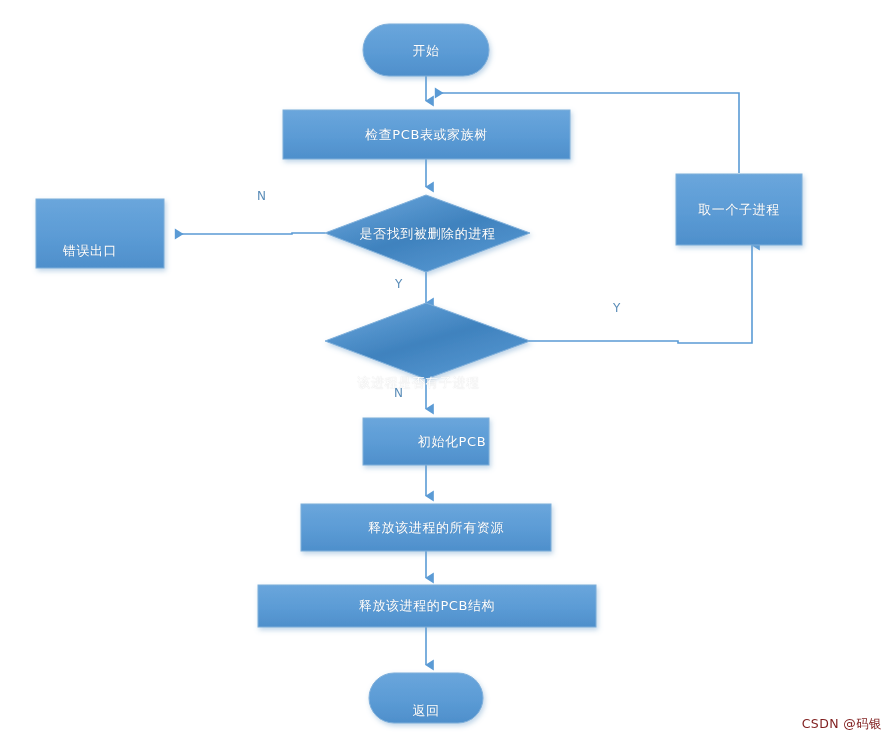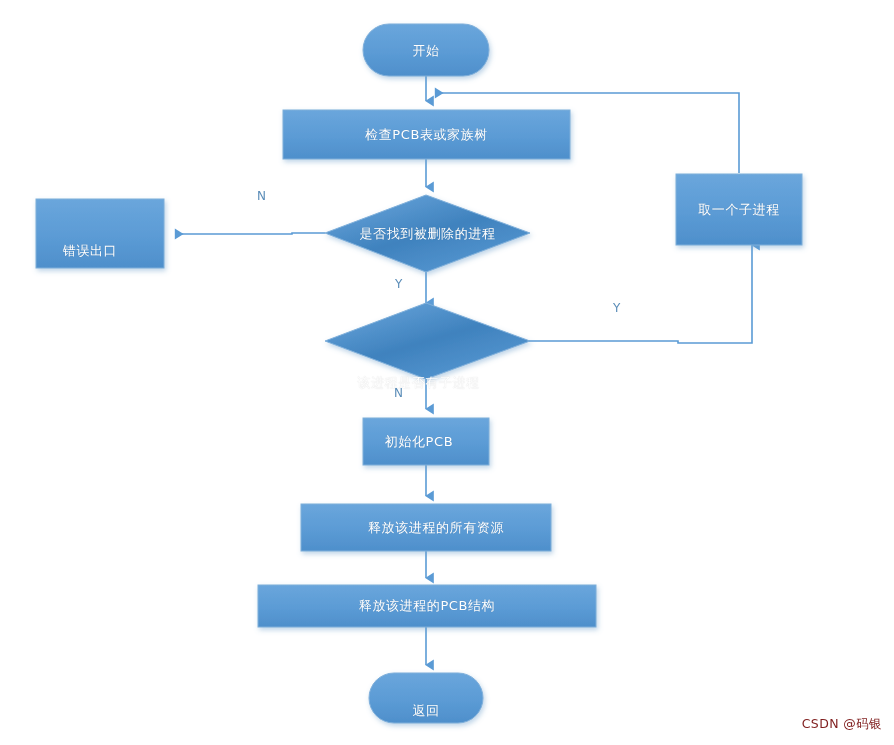--- a/index.html
+++ b/index.html
@@ -129,21 +129,21 @@
   <div class="node-label" style="left:283px; top:126px; width:287px;">检查PCB表或家族树</div>
 
   <div class="node-label" style="left:325px; top:225px; width:205px;">是否找到被删除的进程</div>
 
   <div class="node-label" style="left:36px;  top:242px; width:108px;">错误出口</div>
 
   <div class="node-label" style="left:316px; top:333px; width:205px;margin-top:41px;">该进程是否有子进程</div>
 
   <div class="node-label" style="left:676px; top:201px; width:126px;">取一个子进程</div>
 
-  <div class="node-label" style="left:346px; top:433px; width:146px;">初始化PCB</div>
+  <div class="node-label" style="left:379px; top:433px; width:146px;">初始化PCB</div>
 
   <div class="node-label" style="left:311px; top:519px; width:250px;">释放该进程的所有资源</div>
 
   <div class="node-label" style="left:258px; top:597px; width:338px;">释放该进程的PCB结构</div>
 
   <div class="node-label" style="left:369px; top:702px; width:114px;">返回</div>
 
   <div class="edge-label" style="left:257px; top:189px;">N</div>
 
   <div class="edge-label" style="left:395px; top:277px;">Y</div>

